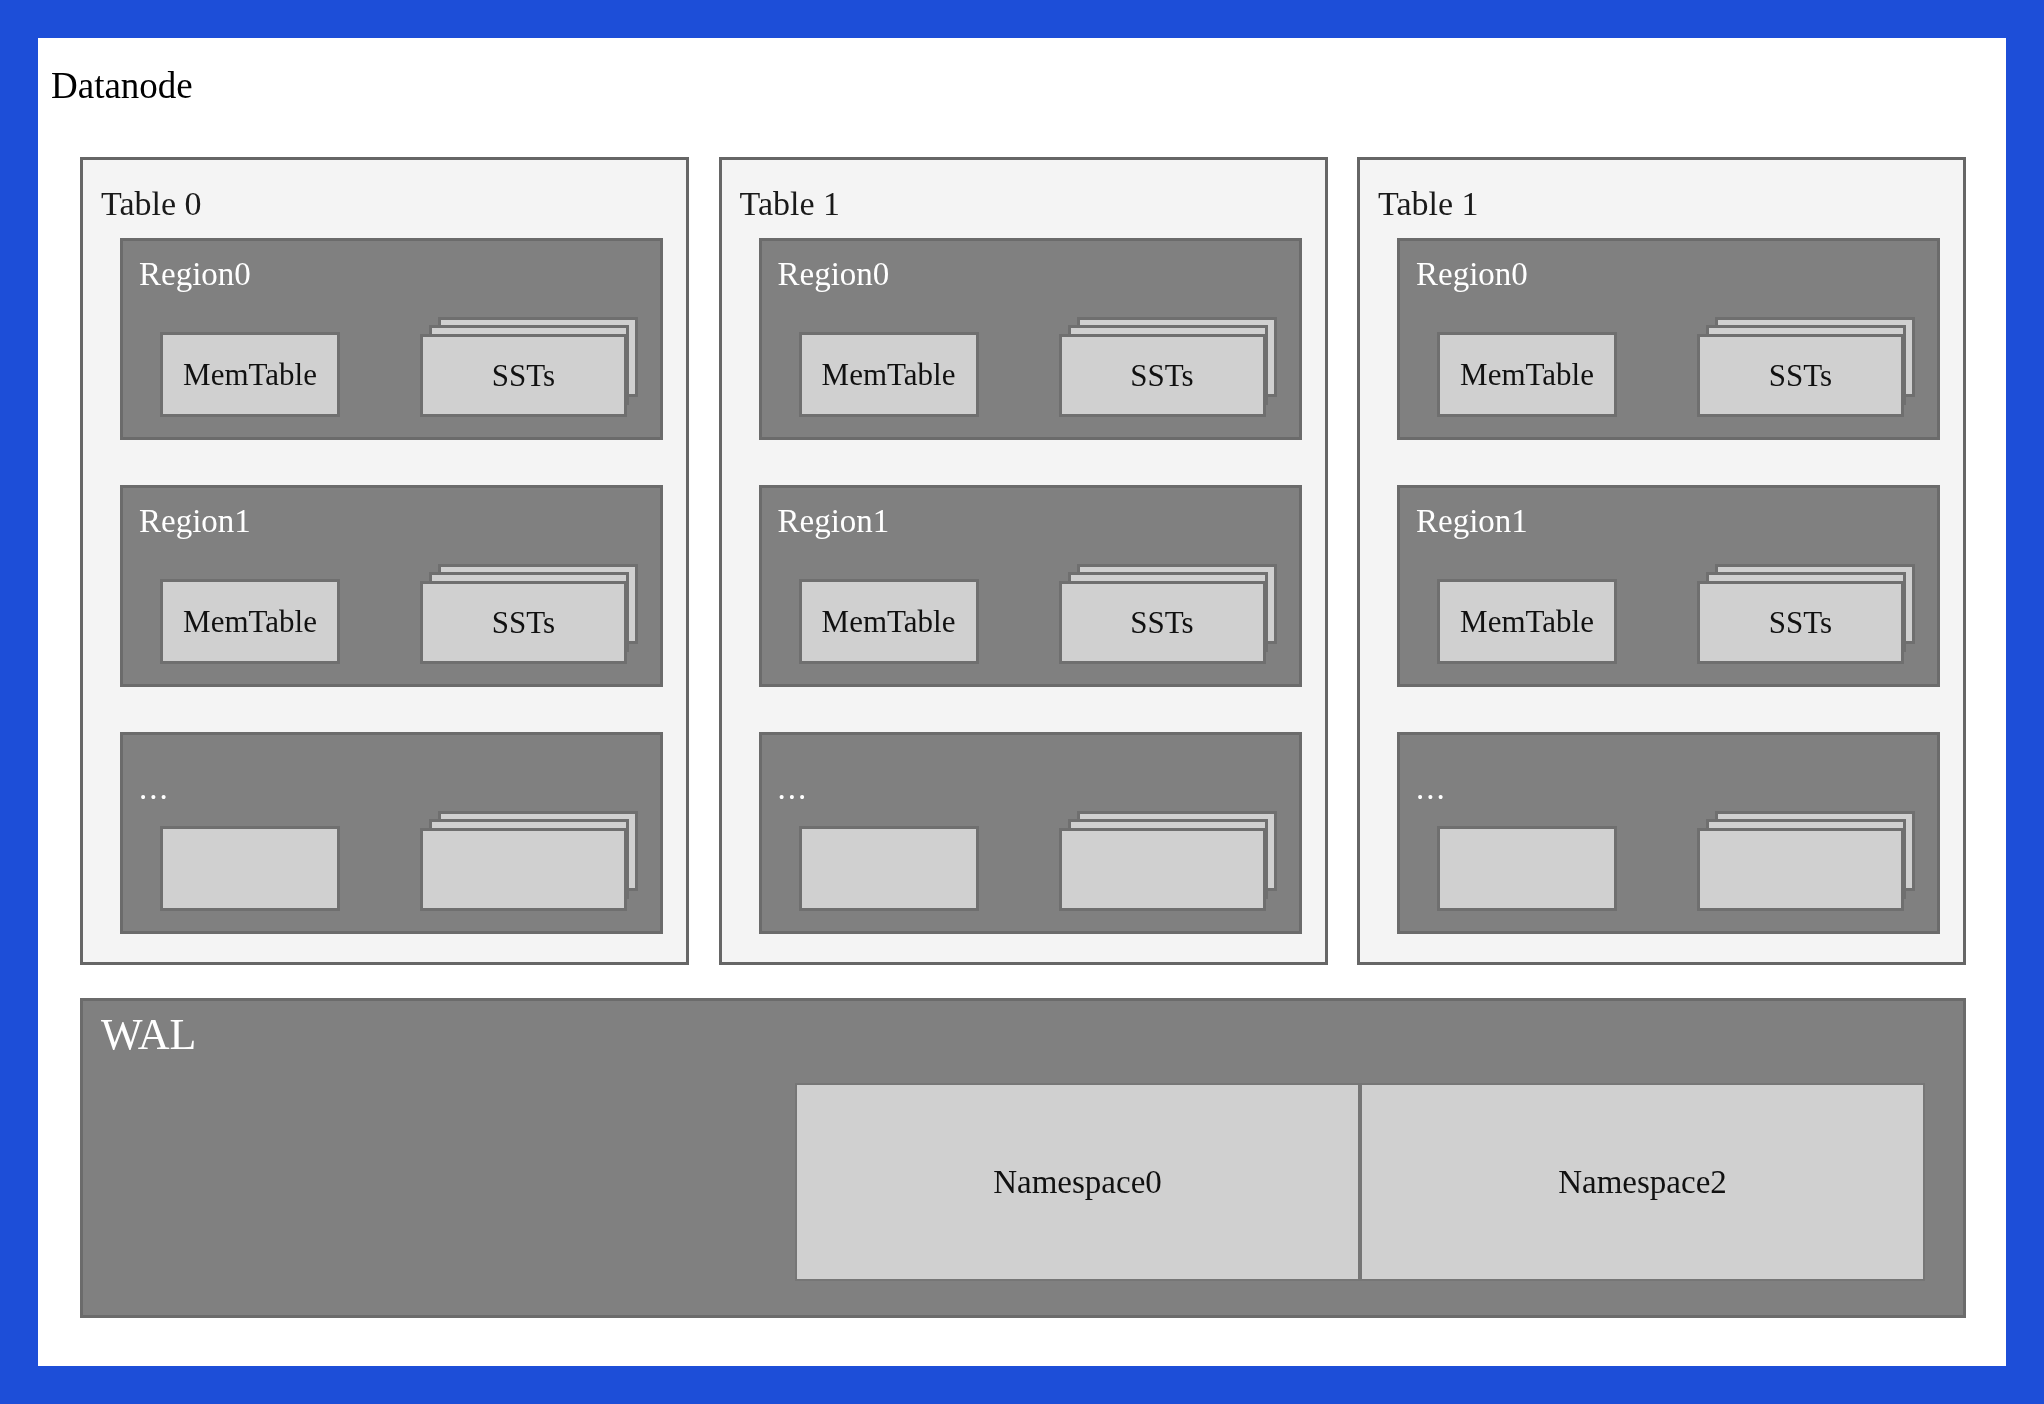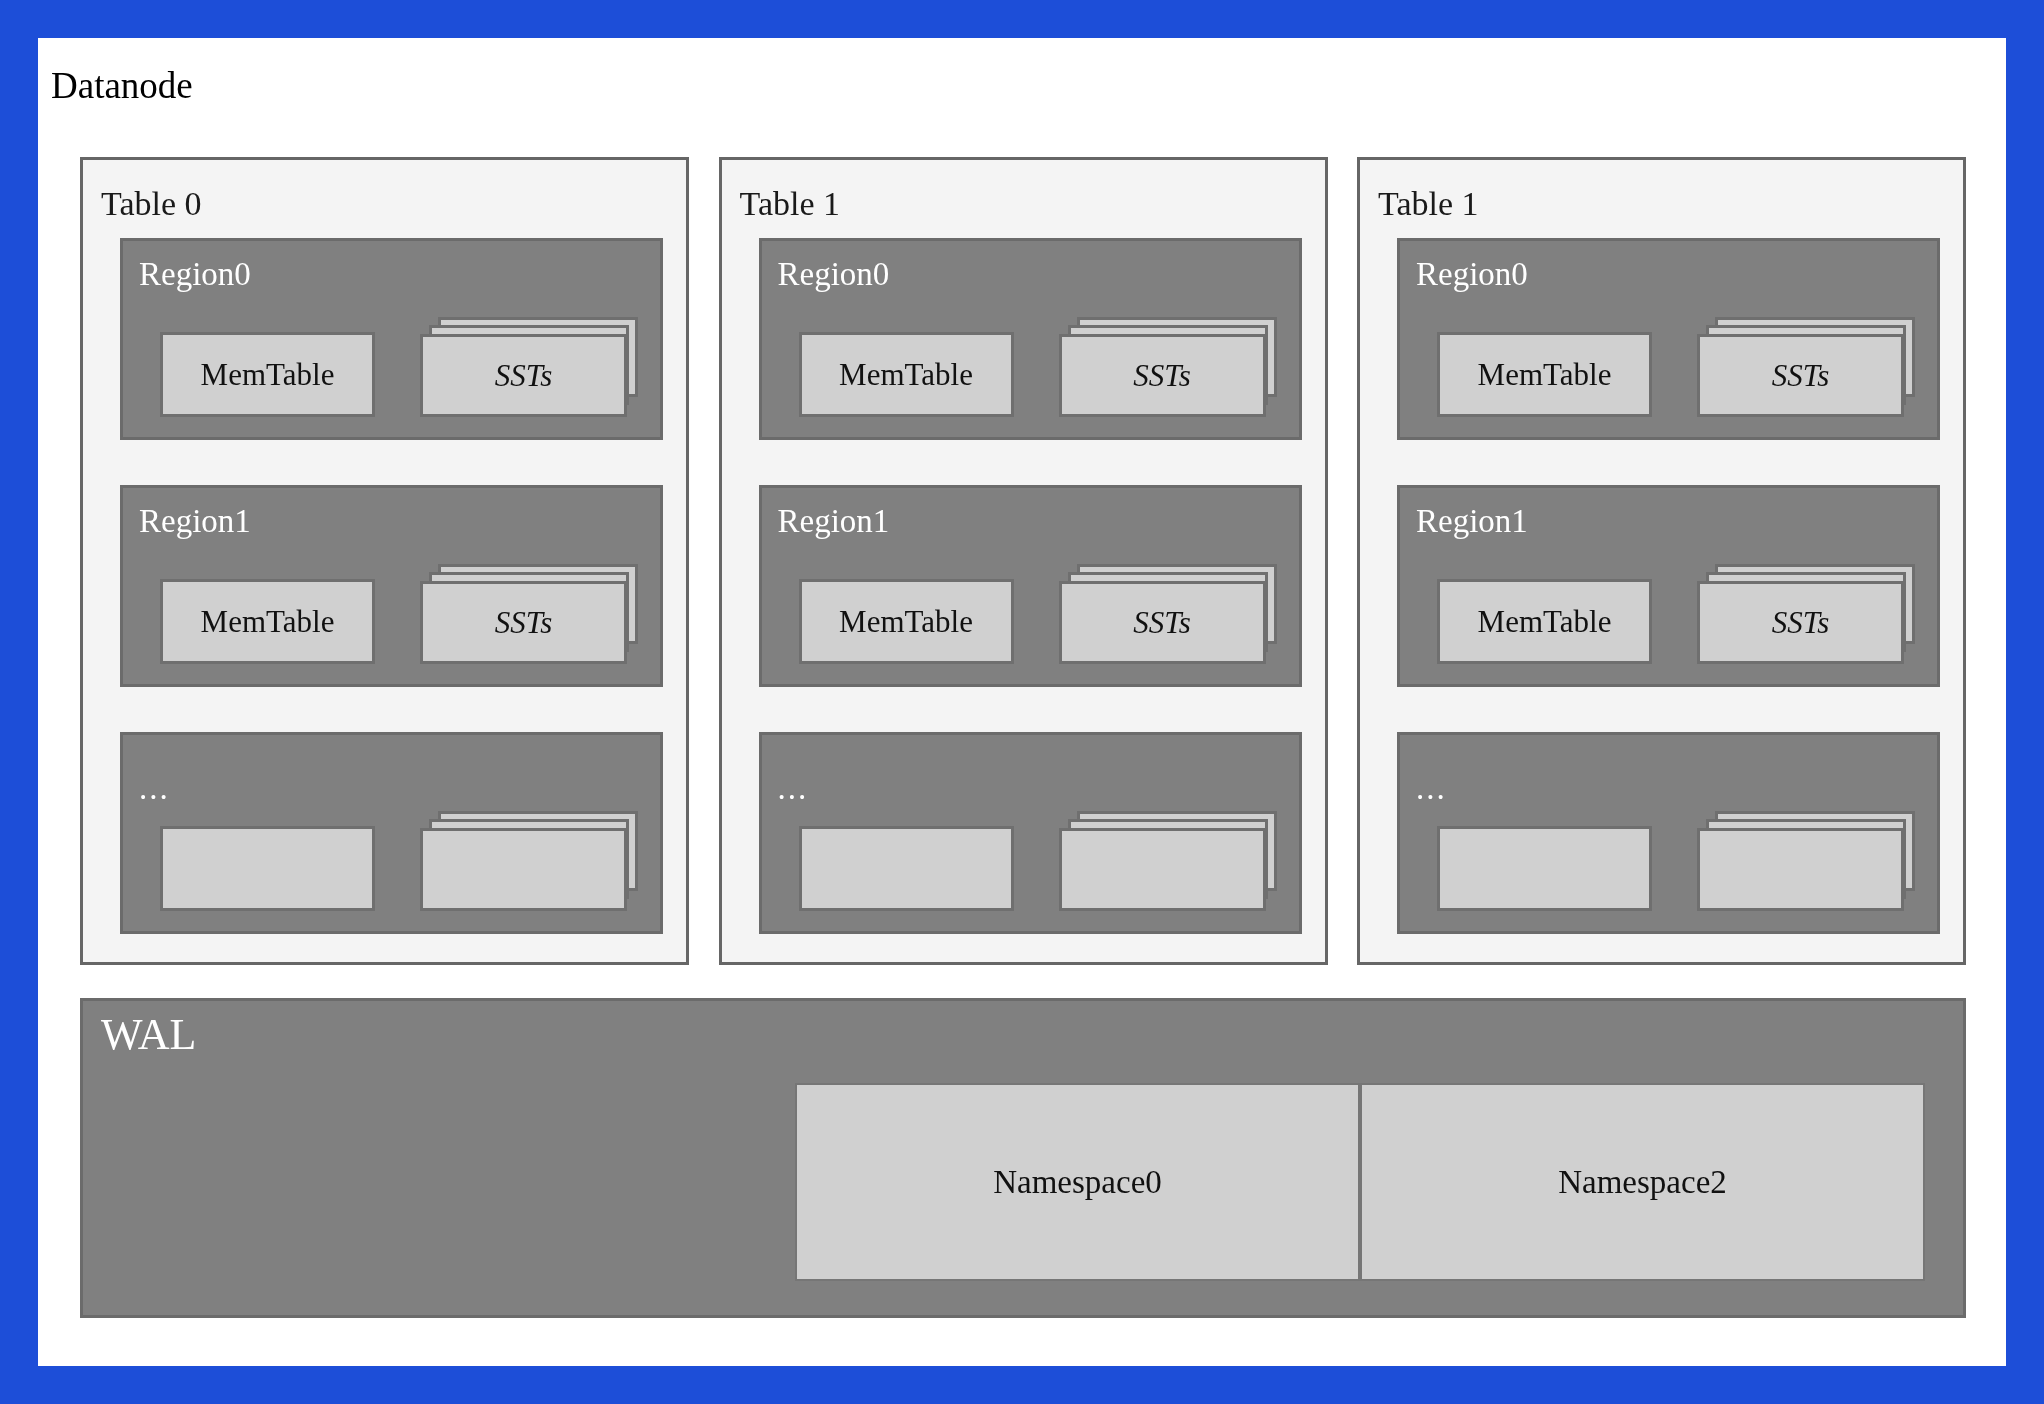--- a/index.html
+++ b/index.html
@@ -112,38 +112,37 @@
     right: 22px;
     bottom: 20px;
     height: 100px;
     display: flex;
     align-items: flex-end;
     justify-content: space-between;
   }
 
   
   .memtable {
-    width: 215px;
+    width: 180px;
     height: 85px;
     background: #d0d0d0;
     border: 3px solid #6f6f6f;
     display: flex;
     align-items: center;
     justify-content: center;
     font-size: 31px;
     color: #111111;
     white-space: nowrap;
   }
 
   
   .ssts-stack {
     position: relative;
     width: 218px;
     height: 100px;
-    font-style: italic;
   }
 
   .ssts-layer {
     position: absolute;
     width: 200px;
     height: 80px;
     background: #d0d0d0;
     border: 3px solid #6f6f6f;
   }
 

